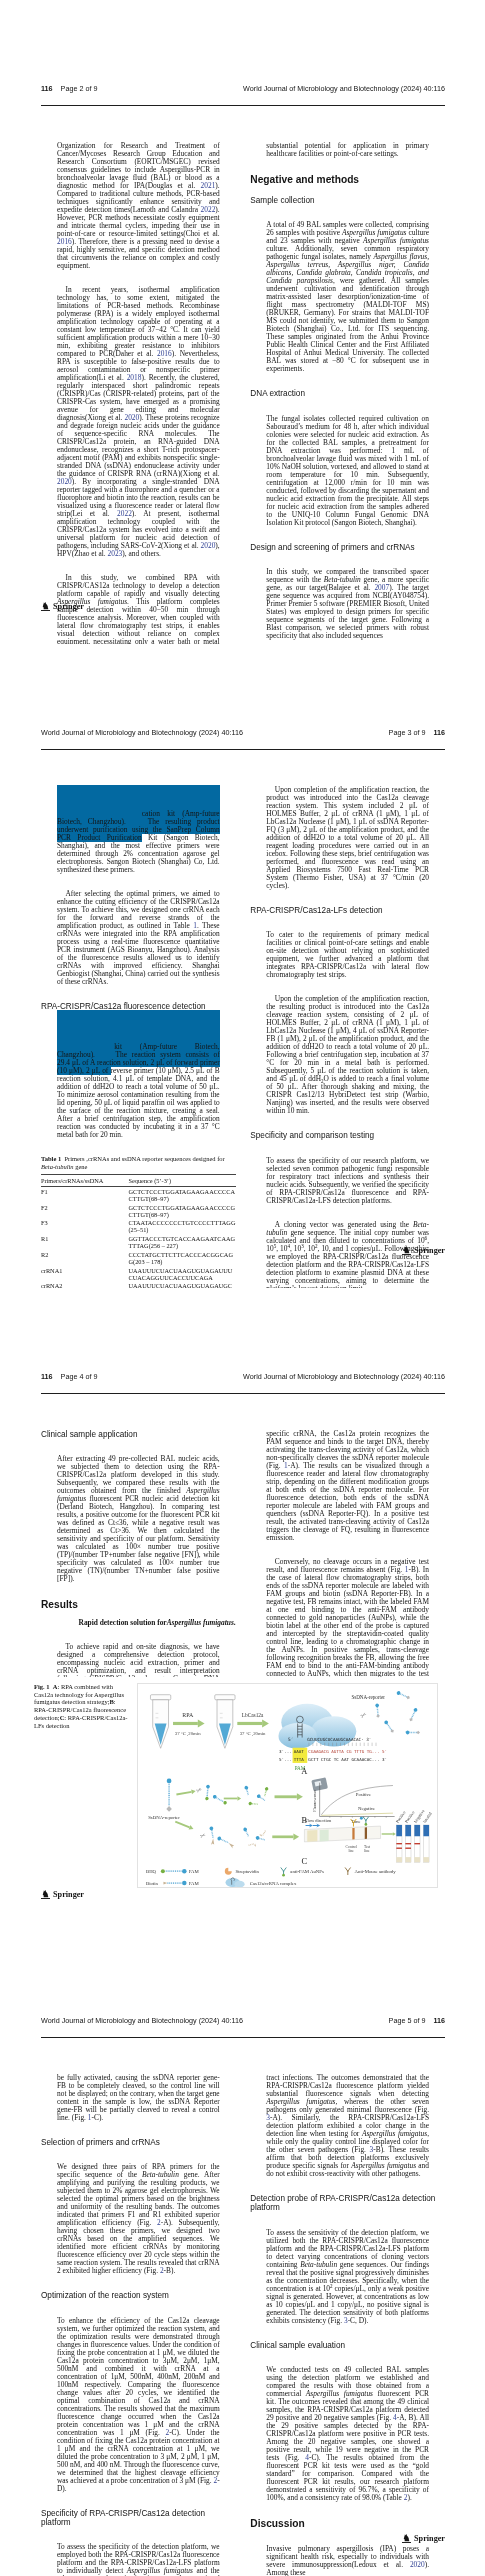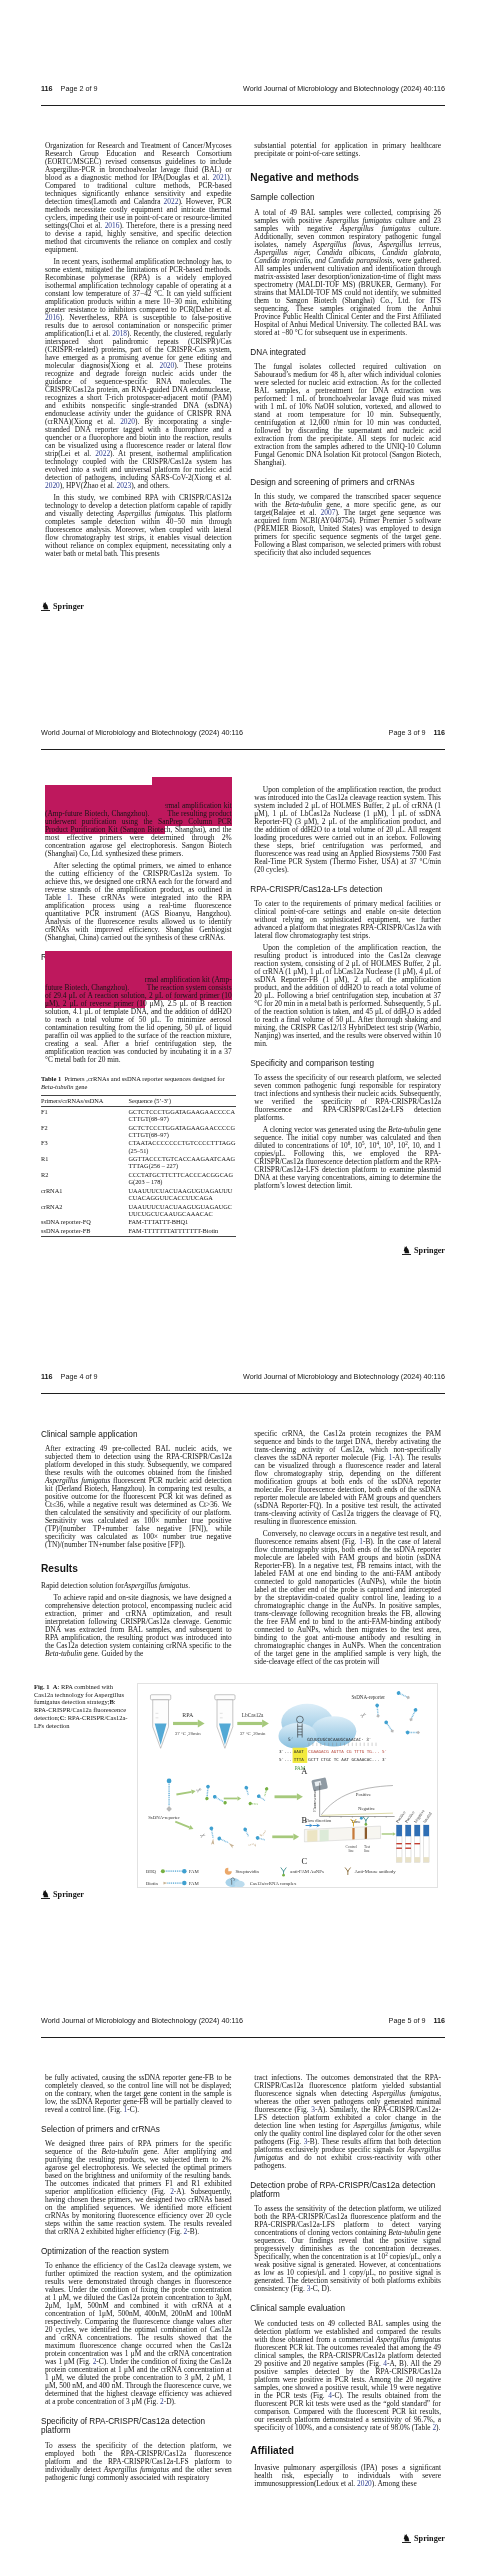--- a/index.html
+++ b/index.html
@@ -9,30 +9,30 @@
   .phead{position:absolute;top:85px;left:41px;right:40px;display:flex;justify-content:space-between;
          align-items:baseline;font-family:"Liberation Sans","DejaVu Sans",sans-serif;font-size:7.2px;
          text-align:center;white-space:nowrap}
   .ph-num{font-weight:700;margin-right:8px}
   .ph-num-r{font-weight:700;margin-left:8px}
   .rule{position:absolute;top:105px;left:41px;right:40px;border-top:1.4px solid #1e1e1e}
   .cols{position:absolute;top:142px;left:41px;right:40px;display:flex;gap:14.7px}
   .cols-clip{max-height:247px;overflow:hidden}
   .col{flex:1 1 0;min-width:0}
   .col > :first-child{margin-top:0}
-  p{margin:4px;padding:0}
+  p{margin:16px;padding:0}
   .ind{text-indent:8.5px}
   h1.sec{font-family:"Liberation Sans","DejaVu Sans",sans-serif;font-size:10.2px;line-height:11.3px;
          font-weight:700;margin:13.5px 0 8px;text-align:left}
   .mt-lg{margin-top:25px}
   h2.sub{font-family:"Liberation Sans","DejaVu Sans",sans-serif;font-size:8.2px;line-height:9.3px;
          font-weight:400;margin:10.7px 0 6.2px;text-align:left}
-  h3.runin{font-size:7.4px;line-height:8px;font-weight:400;margin:0;text-align:left}
+  h3.runin{font-size:7.4px;line-height:8px;font-weight:700;margin:0;text-align:right}
   cite{font-style:normal;color:#2e3f92}
-  mark{background:#be185d;color:inherit;padding:16px}
+  mark{background:#0369a1;color:inherit;padding:16px}
   sup,sub{font-size:5.1px;line-height:0}
   .tblwrap{margin-top:11.3px;text-align:left}
   .tbl-cap{font-size:6.5px;line-height:7.6px;margin-bottom:4px}
   table.tbl{border-collapse:collapse;width:100%;font-size:6.3px;line-height:7.1px;text-align:left}
   .tbl th{font-weight:400;border-top:0.8px solid #444;border-bottom:0.6px solid #444;padding:1.7px 0}
   .tbl td{vertical-align:top;padding:0.8px 0}
   .tbl td:first-child,.tbl th:first-child{width:83px;padding-right:4.5px}
   .tbl td.seq{word-break:break-all}
   .tbl tbody tr:last-child td{border-bottom:0.9px solid #444;padding-bottom:2.3px}
   .springer{position:absolute;bottom:33px;font-size:8.2px;font-weight:700;display:flex;
@@ -55,25 +55,25 @@
     <span>World Journal of Microbiology and Biotechnology (2024) 40:116</span>
   </div>
   <div class="rule"></div>
   <div class="cols">
     <div class="col">
       <p>Organization for Research and Treatment of Cancer/Mycoses Research Group Education and Research Consortium (EORTC/MSGEC) revised consensus guidelines to include Aspergillus-PCR in bronchoalveolar lavage fluid (BAL) or blood as a diagnostic method for IPA(Douglas et al. <cite>2021</cite>). Compared to traditional culture methods, PCR-based techniques significantly enhance sensitivity and expedite detection times(Lamoth and Calandra <cite>2022</cite>). However, PCR methods necessitate costly equipment and intricate thermal cyclers, impeding their use in point-of-care or resource-limited settings(Choi et al. <cite>2016</cite>). Therefore, there is a pressing need to devise a rapid, highly sensitive, and specific detection method that circumvents the reliance on complex and costly equipment.</p>
       <p class="ind">In recent years, isothermal amplification technology has, to some extent, mitigated the limitations of PCR-based methods. Recombinase polymerase (RPA) is a widely employed isothermal amplification technology capable of operating at a constant low temperature of 37−42 °C. It can yield sufficient amplification products within a mere 10−30 min, exhibiting greater resistance to inhibitors compared to PCR(Daher et al. <cite>2016</cite>). Nevertheless, RPA is susceptible to false-positive results due to aerosol contamination or nonspecific primer amplification(Li et al. <cite>2018</cite>). Recently, the clustered, regularly interspaced short palindromic repeats (CRISPR)/Cas (CRISPR-related) proteins, part of the CRISPR-Cas system, have emerged as a promising avenue for gene editing and molecular diagnosis(Xiong et al. <cite>2020</cite>). These proteins recognize and degrade foreign nucleic acids under the guidance of sequence-specific RNA molecules. The CRISPR/Cas12a protein, an RNA-guided DNA endonuclease, recognizes a short T-rich protospacer-adjacent motif (PAM) and exhibits nonspecific single-stranded DNA (ssDNA) endonuclease activity under the guidance of CRISPR RNA (crRNA)(Xiong et al. <cite>2020</cite>). By incorporating a single-stranded DNA reporter tagged with a fluorophore and a quencher or a fluorophore and biotin into the reaction, results can be visualized using a fluorescence reader or lateral flow strip(Lei et al. <cite>2022</cite>). At present, isothermal amplification technology coupled with the CRISPR/Cas12a system has evolved into a swift and universal platform for nucleic acid detection of pathogens, including SARS-CoV-2(Xiong et al. <cite>2020</cite>), HPV(Zhao et al. <cite>2023</cite>), and others.</p>
       <p class="ind">In this study, we combined RPA with CRISPR/CAS12a technology to develop a detection platform capable of rapidly and visually detecting <i>Aspergillus fumigatus</i>. This platform completes sample detection within 40−50 min through fluorescence analysis. Moreover, when coupled with lateral flow chromatography test strips, it enables visual detection without reliance on complex equipment, necessitating only a water bath or metal bath. This presents</p>
     </div>
     <div class="col">
-      <p>substantial potential for application in primary healthcare precipitate or point-of-care settings.</p>
+      <p>substantial potential for application in primary healthcare facilities or point-of-care settings.</p>
       <h1 class="sec mt-lg">Negative and methods</h1>
       <h2 class="sub">Sample collection</h2>
       <p>A total of 49 BAL samples were collected, comprising 26 samples with positive <i>Aspergillus fumigatus</i> culture and 23 samples with negative <i>Aspergillus fumigatus</i> culture. Additionally, seven common respiratory pathogenic fungal isolates, namely <i>Aspergillus flavus, Aspergillus terreus, Aspergillus niger, Candida albicans, Candida glabrata, Candida tropicalis, and Candida parapsilosis</i>, were gathered. All samples underwent cultivation and identification through matrix-assisted laser desorption/ionization-time of flight mass spectrometry (MALDI-TOF MS) (BRUKER, Germany). For strains that MALDI-TOF MS could not identify, we submitted them to Sangon Biotech (Shanghai) Co., Ltd. for ITS sequencing. These samples originated from the Anhui Province Public Health Clinical Center and the First Affiliated Hospital of Anhui Medical University. The collected BAL was stored at −80 °C for subsequent use in experiments.</p>
-      <h2 class="sub">DNA integrated</h2>
+      <h2 class="sub">DNA extraction</h2>
       <p>The fungal isolates collected required cultivation on Sabouraud’s medium for 48 h, after which individual colonies were selected for nucleic acid extraction. As for the collected BAL samples, a pretreatment for DNA extraction was performed: 1 mL of bronchoalveolar lavage fluid was mixed with 1 mL of 10% NaOH solution, vortexed, and allowed to stand at room temperature for 10 min. Subsequently, centrifugation at 12,000 r/min for 10 min was conducted, followed by discarding the supernatant and nucleic acid extraction from the precipitate. All steps for nucleic acid extraction from the samples adhered to the UNIQ-10 Column Fungal Genomic DNA Isolation Kit protocol (Sangon Biotech, Shanghai).</p>
       <h2 class="sub">Design and screening of primers and crRNAs</h2>
       <p>In this study, we compared the transcribed spacer sequence with the <i>Beta-tubulin</i> gene, a more specific gene, as our target(Balajee et al. <cite>2007</cite>). The target gene sequence was acquired from NCBI(AY048754). Primer Premier 5 software (PREMIER Biosoft, United States) was employed to design primers for specific sequence segments of the target gene. Following a Blast comparison, we selected primers with robust specificity that also included sequences</p>
     </div>
   </div>
   <div class="springer sp-left">
       <span class="sp-glyph">♞</span>
       <span>Springer</span>
     </div>
 </div>
@@ -441,21 +441,21 @@
       <p>To enhance the efficiency of the Cas12a cleavage system, we further optimized the reaction system, and the optimization results were demonstrated through changes in fluorescence values. Under the condition of fixing the probe concentration at 1 μM, we diluted the Cas12a protein concentration to 3μM, 2μM, 1μM, 500nM and combined it with crRNA at a concentration of 1μM, 500nM, 400nM, 200nM and 100nM respectively. Comparing the fluorescence change values after 20 cycles, we identified the optimal combination of Cas12a and crRNA concentrations. The results showed that the maximum fluorescence change occurred when the Cas12a protein concentration was 1 μM and the crRNA concentration was 1 μM (Fig. <cite>2</cite>-C). Under the condition of fixing the Cas12a protein concentration at 1 μM and the crRNA concentration at 1 μM, we diluted the probe concentration to 3 μM, 2 μM, 1 μM, 500 nM, and 400 nM. Through the fluorescence curve, we determined that the highest cleavage efficiency was achieved at a probe concentration of 3 μM (Fig. <cite>2</cite>-D).</p>
       <h2 class="sub">Specificity of RPA-CRISPR/Cas12a detection platform</h2>
       <p>To assess the specificity of the detection platform, we employed both the RPA-CRISPR/Cas12a fluorescence platform and the RPA-CRISPR/Cas12a-LFS platform to individually detect <i>Aspergillus fumigatus</i> and the other seven pathogenic fungi commonly associated with respiratory</p>
     </div>
     <div class="col">
       <p>tract infections. The outcomes demonstrated that the RPA-CRISPR/Cas12a fluorescence platform yielded substantial fluorescence signals when detecting <i>Aspergillus fumigatus</i>, whereas the other seven pathogens only generated minimal fluorescence (Fig. <cite>3</cite>-A). Similarly, the RPA-CRISPR/Cas12a-LFS detection platform exhibited a color change in the detection line when testing for <i>Aspergillus fumigatus</i>, while only the quality control line displayed color for the other seven pathogens (Fig. <cite>3</cite>-B). These results affirm that both detection platforms exclusively produce specific signals for <i>Aspergillus fumigatus</i> and do not exhibit cross-reactivity with other pathogens.</p>
       <h2 class="sub">Detection probe of RPA-CRISPR/Cas12a detection platform</h2>
       <p>To assess the sensitivity of the detection platform, we utilized both the RPA-CRISPR/Cas12a fluorescence platform and the RPA-CRISPR/Cas12a-LFS platform to detect varying concentrations of cloning vectors containing <i>Beta-tubulin</i> gene sequences. Our findings reveal that the positive signal progressively diminishes as the concentration decreases. Specifically, when the concentration is at 10<sup>2</sup> copies/μL, only a weak positive signal is generated. However, at concentrations as low as 10 copies/μL and 1 copy/μL, no positive signal is generated. The detection sensitivity of both platforms exhibits consistency (Fig. <cite>3</cite>-C, D).</p>
       <h2 class="sub">Clinical sample evaluation</h2>
       <p>We conducted tests on 49 collected BAL samples using the detection platform we established and compared the results with those obtained from a commercial <i>Aspergillus fumigatus</i> fluorescent PCR kit. The outcomes revealed that among the 49 clinical samples, the RPA-CRISPR/Cas12a platform detected 29 positive and 20 negative samples (Fig. <cite>4</cite>-A, B). All the 29 positive samples detected by the RPA-CRISPR/Cas12a platform were positive in PCR tests. Among the 20 negative samples, one showed a positive result, while 19 were negative in the PCR tests (Fig. <cite>4</cite>-C). The results obtained from the fluorescent PCR kit tests were used as the “gold standard” for comparison. Compared with the fluorescent PCR kit results, our research platform demonstrated a sensitivity of 96.7%, a specificity of 100%, and a consistency rate of 98.0% (Table <cite>2</cite>).</p>
-      <h1 class="sec">Affiliated</h1>
+      <h1 class="sec">Discussion</h1>
       <p>Invasive pulmonary aspergillosis (IPA) poses a significant health risk, especially to individuals with severe immunosuppression(Ledoux et al. <cite>2020</cite>). Among these</p>
     </div>
   </div>
   <div class="springer sp-right">
       <span class="sp-glyph">♞</span>
       <span>Springer</span>
     </div>
 </div>
 
 

